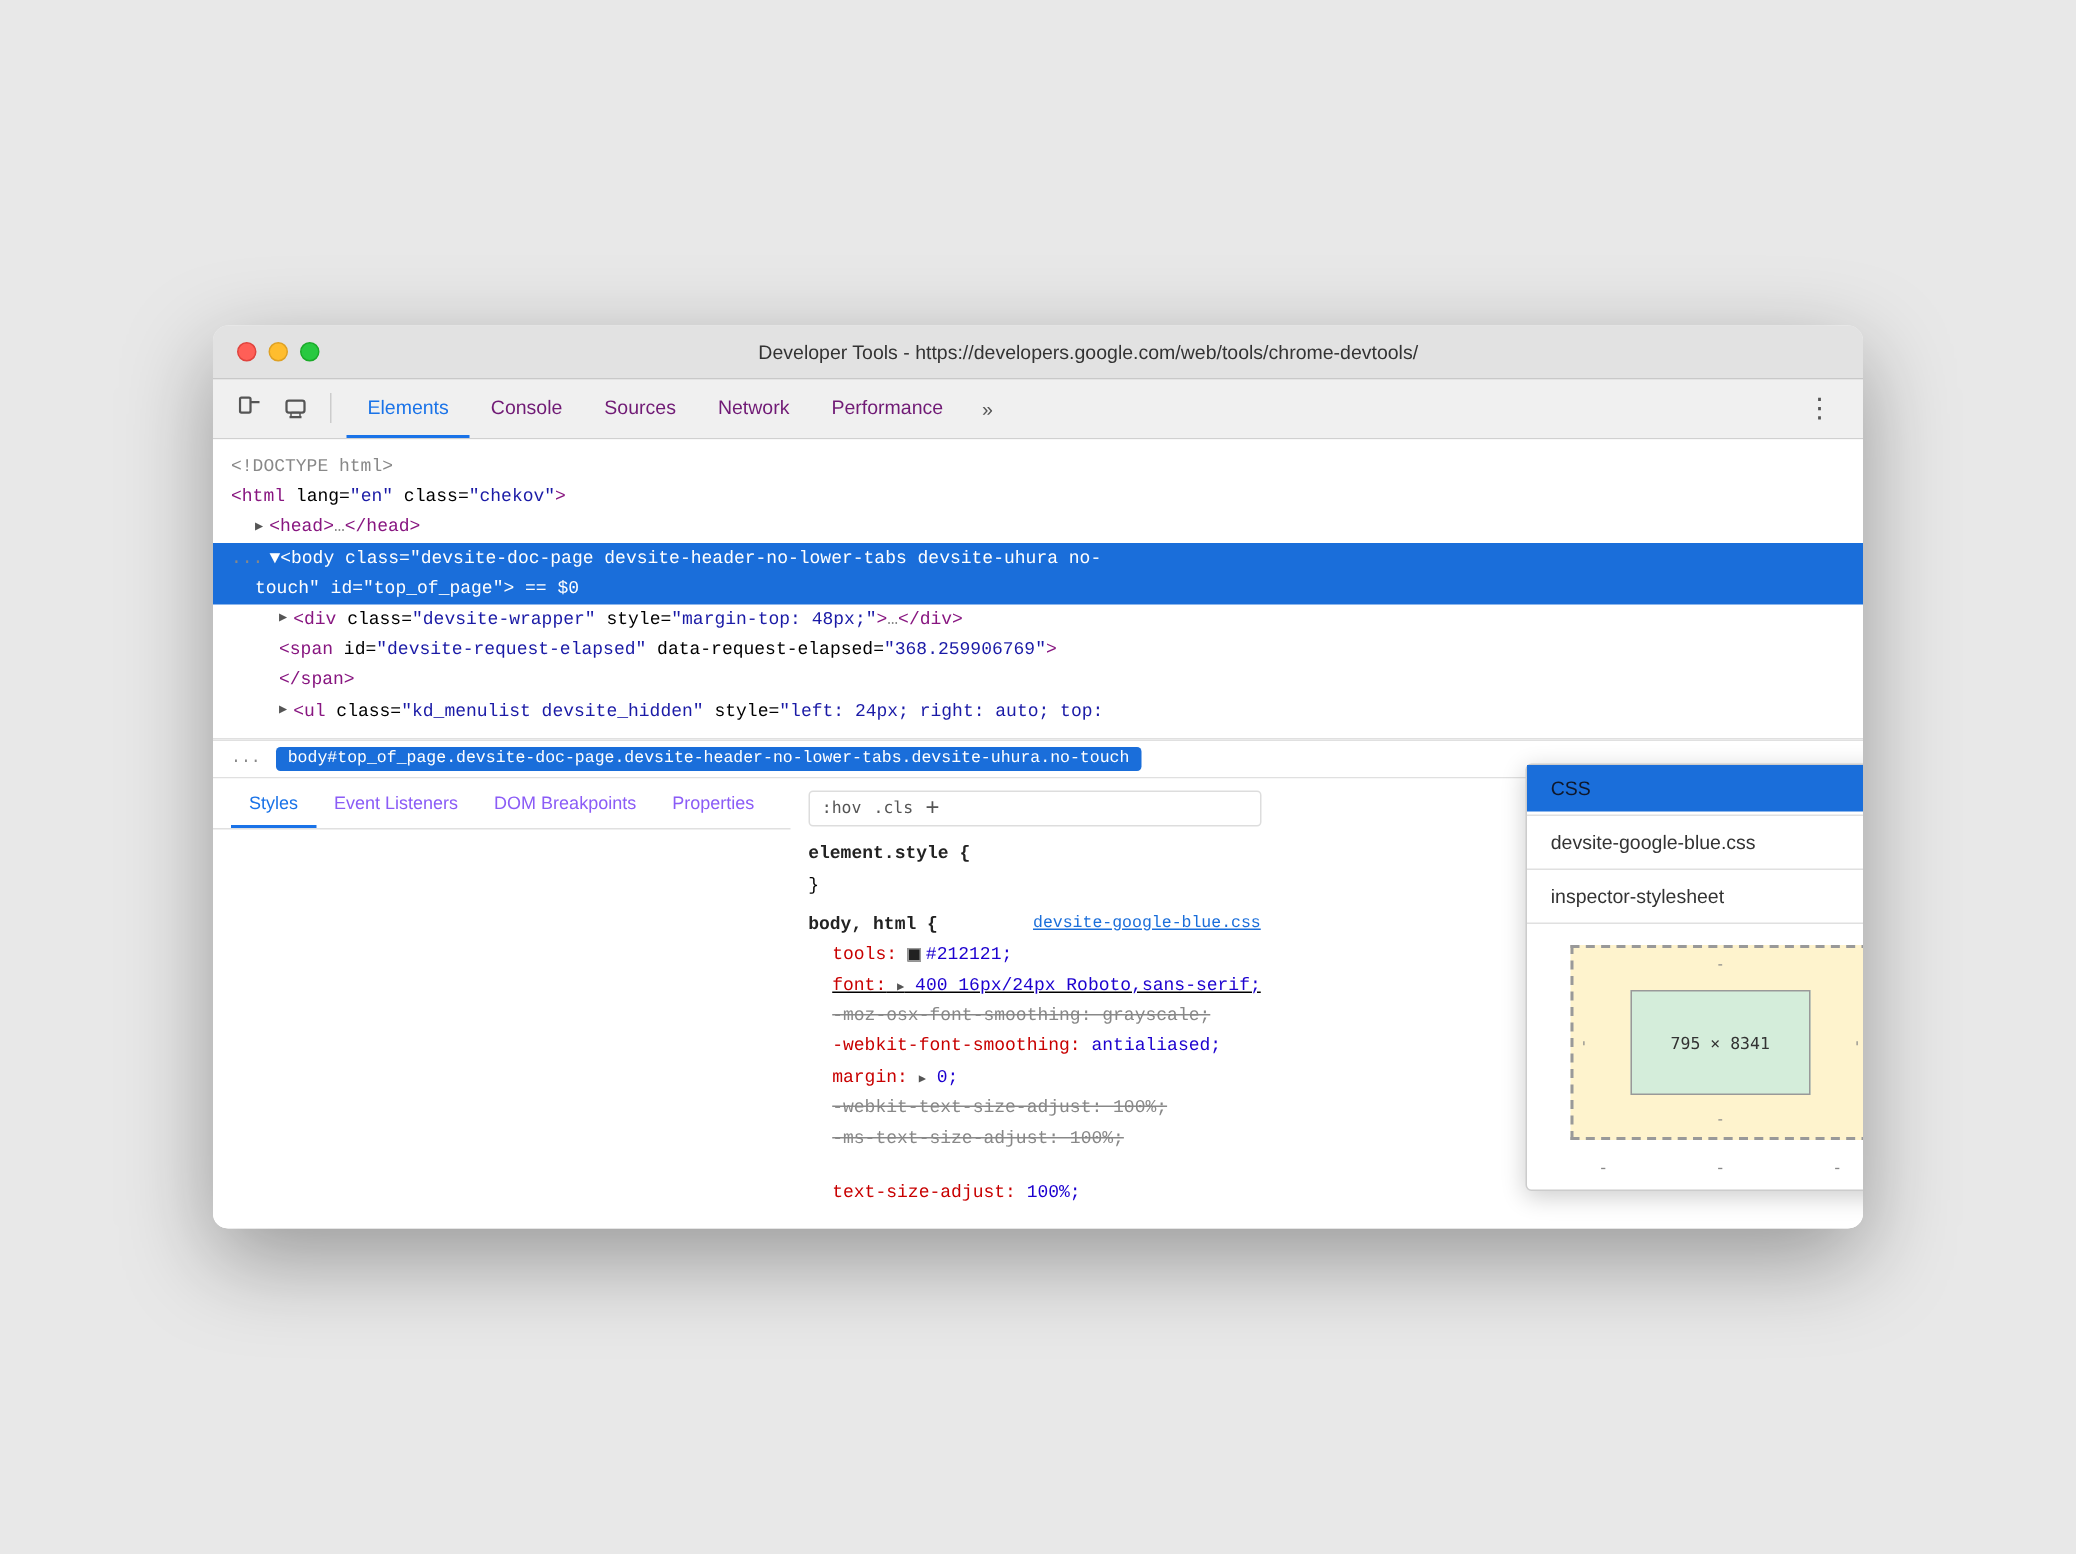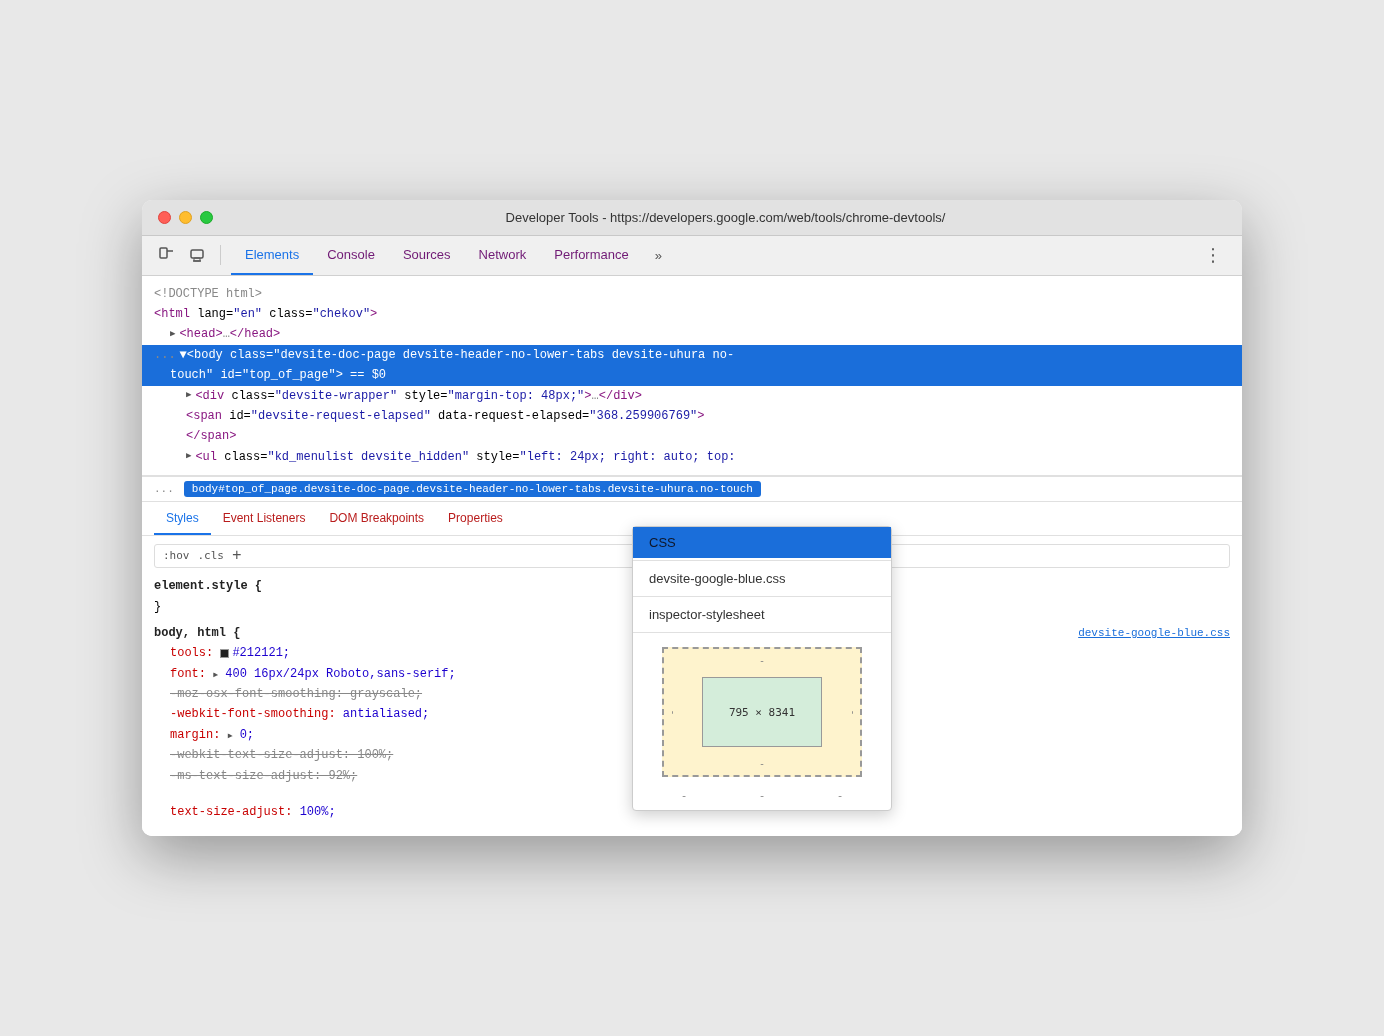--- a/index.html
+++ b/index.html
@@ -165,37 +165,37 @@
       background: #1a6eda;
       color: #fff;
       padding: 2px 8px;
       border-radius: 3px;
       font-size: 11px;
     }
     
     .lower-panel {
       background: #fff;
       display: flex;
-      flex-direction: column;
+      flex-direction: row;
     }
     .panel-tabs {
       display: flex;
       align-items: center;
       border-bottom: 1px solid #e0e0e0;
       padding: 0 12px;
       height: 34px;
       gap: 0;
     }
     .panel-tab {
       padding: 0 12px;
       height: 100%;
       display: flex;
       align-items: center;
       font-size: 12px;
-      color: #b91c1c;
+      color: #8b5cf6;
       cursor: pointer;
       border-bottom: 2px solid transparent;
     }
     .panel-tab.active {
       border-bottom: 2px solid #1a73e8;
       color: #1a73e8;
     }
     
     .styles-area {
       display: flex;
@@ -436,37 +436,37 @@
             <div class="style-line" style="display:flex; justify-content:space-between; width:100%;">
               <span class="style-selector">body, html {</span>
               <span class="style-source">devsite-google-blue.css</span>
             </div>
             <div class="style-line" style="padding-left:16px;">
               <span class="prop-name">tools:</span>&nbsp;<span style="display:inline-flex;align-items:center;">
                   <span style="display:inline-block;width:9px;height:9px;background:#212121;border:1px solid #999;margin-right:3px;vertical-align:middle;"></span>
                   <span class="prop-val">#212121;</span>
                 </span>
             </div>
-            <div class="style-line" style="padding-left:16px;">
+            <div class="style-line" style="padding-left:16px;text-decoration:underline;">
               <span class="prop-name">font:</span>&nbsp;<span class="prop-val"><span class="triangle-small">▶</span> 400 16px/24px Roboto,sans-serif;</span>
             </div>
             <div class="style-line" style="padding-left:16px;">
               <span class="strikethrough">-moz-osx-font-smoothing: grayscale;</span>
             </div>
             <div class="style-line" style="padding-left:16px;">
               <span class="prop-name">-webkit-font-smoothing:</span>&nbsp;<span class="prop-val">antialiased;</span>
             </div>
             <div class="style-line" style="padding-left:16px;">
               <span class="prop-name">margin:</span>&nbsp;<span class="prop-val"><span class="triangle-small">▶</span> 0;</span>
             </div>
             <div class="style-line" style="padding-left:16px;">
               <span class="strikethrough">-webkit-text-size-adjust: 100%;</span>
             </div>
             <div class="style-line" style="padding-left:16px;">
-              <span class="strikethrough">-ms-text-size-adjust: 92%;</span>
+              <span class="strikethrough">-ms-text-size-adjust: 100%;</span>
             </div>
             <div class="style-line" style="padding-left:16px;margin-top:16px;">
               <span class="prop-name">text-size-adjust:</span>&nbsp;<span class="prop-val">100%;</span>
             </div>
           </div>
         </div>
 
         <div class="dropdown-popup">
           <div class="dropdown-item active">
             <span>CSS</span>

